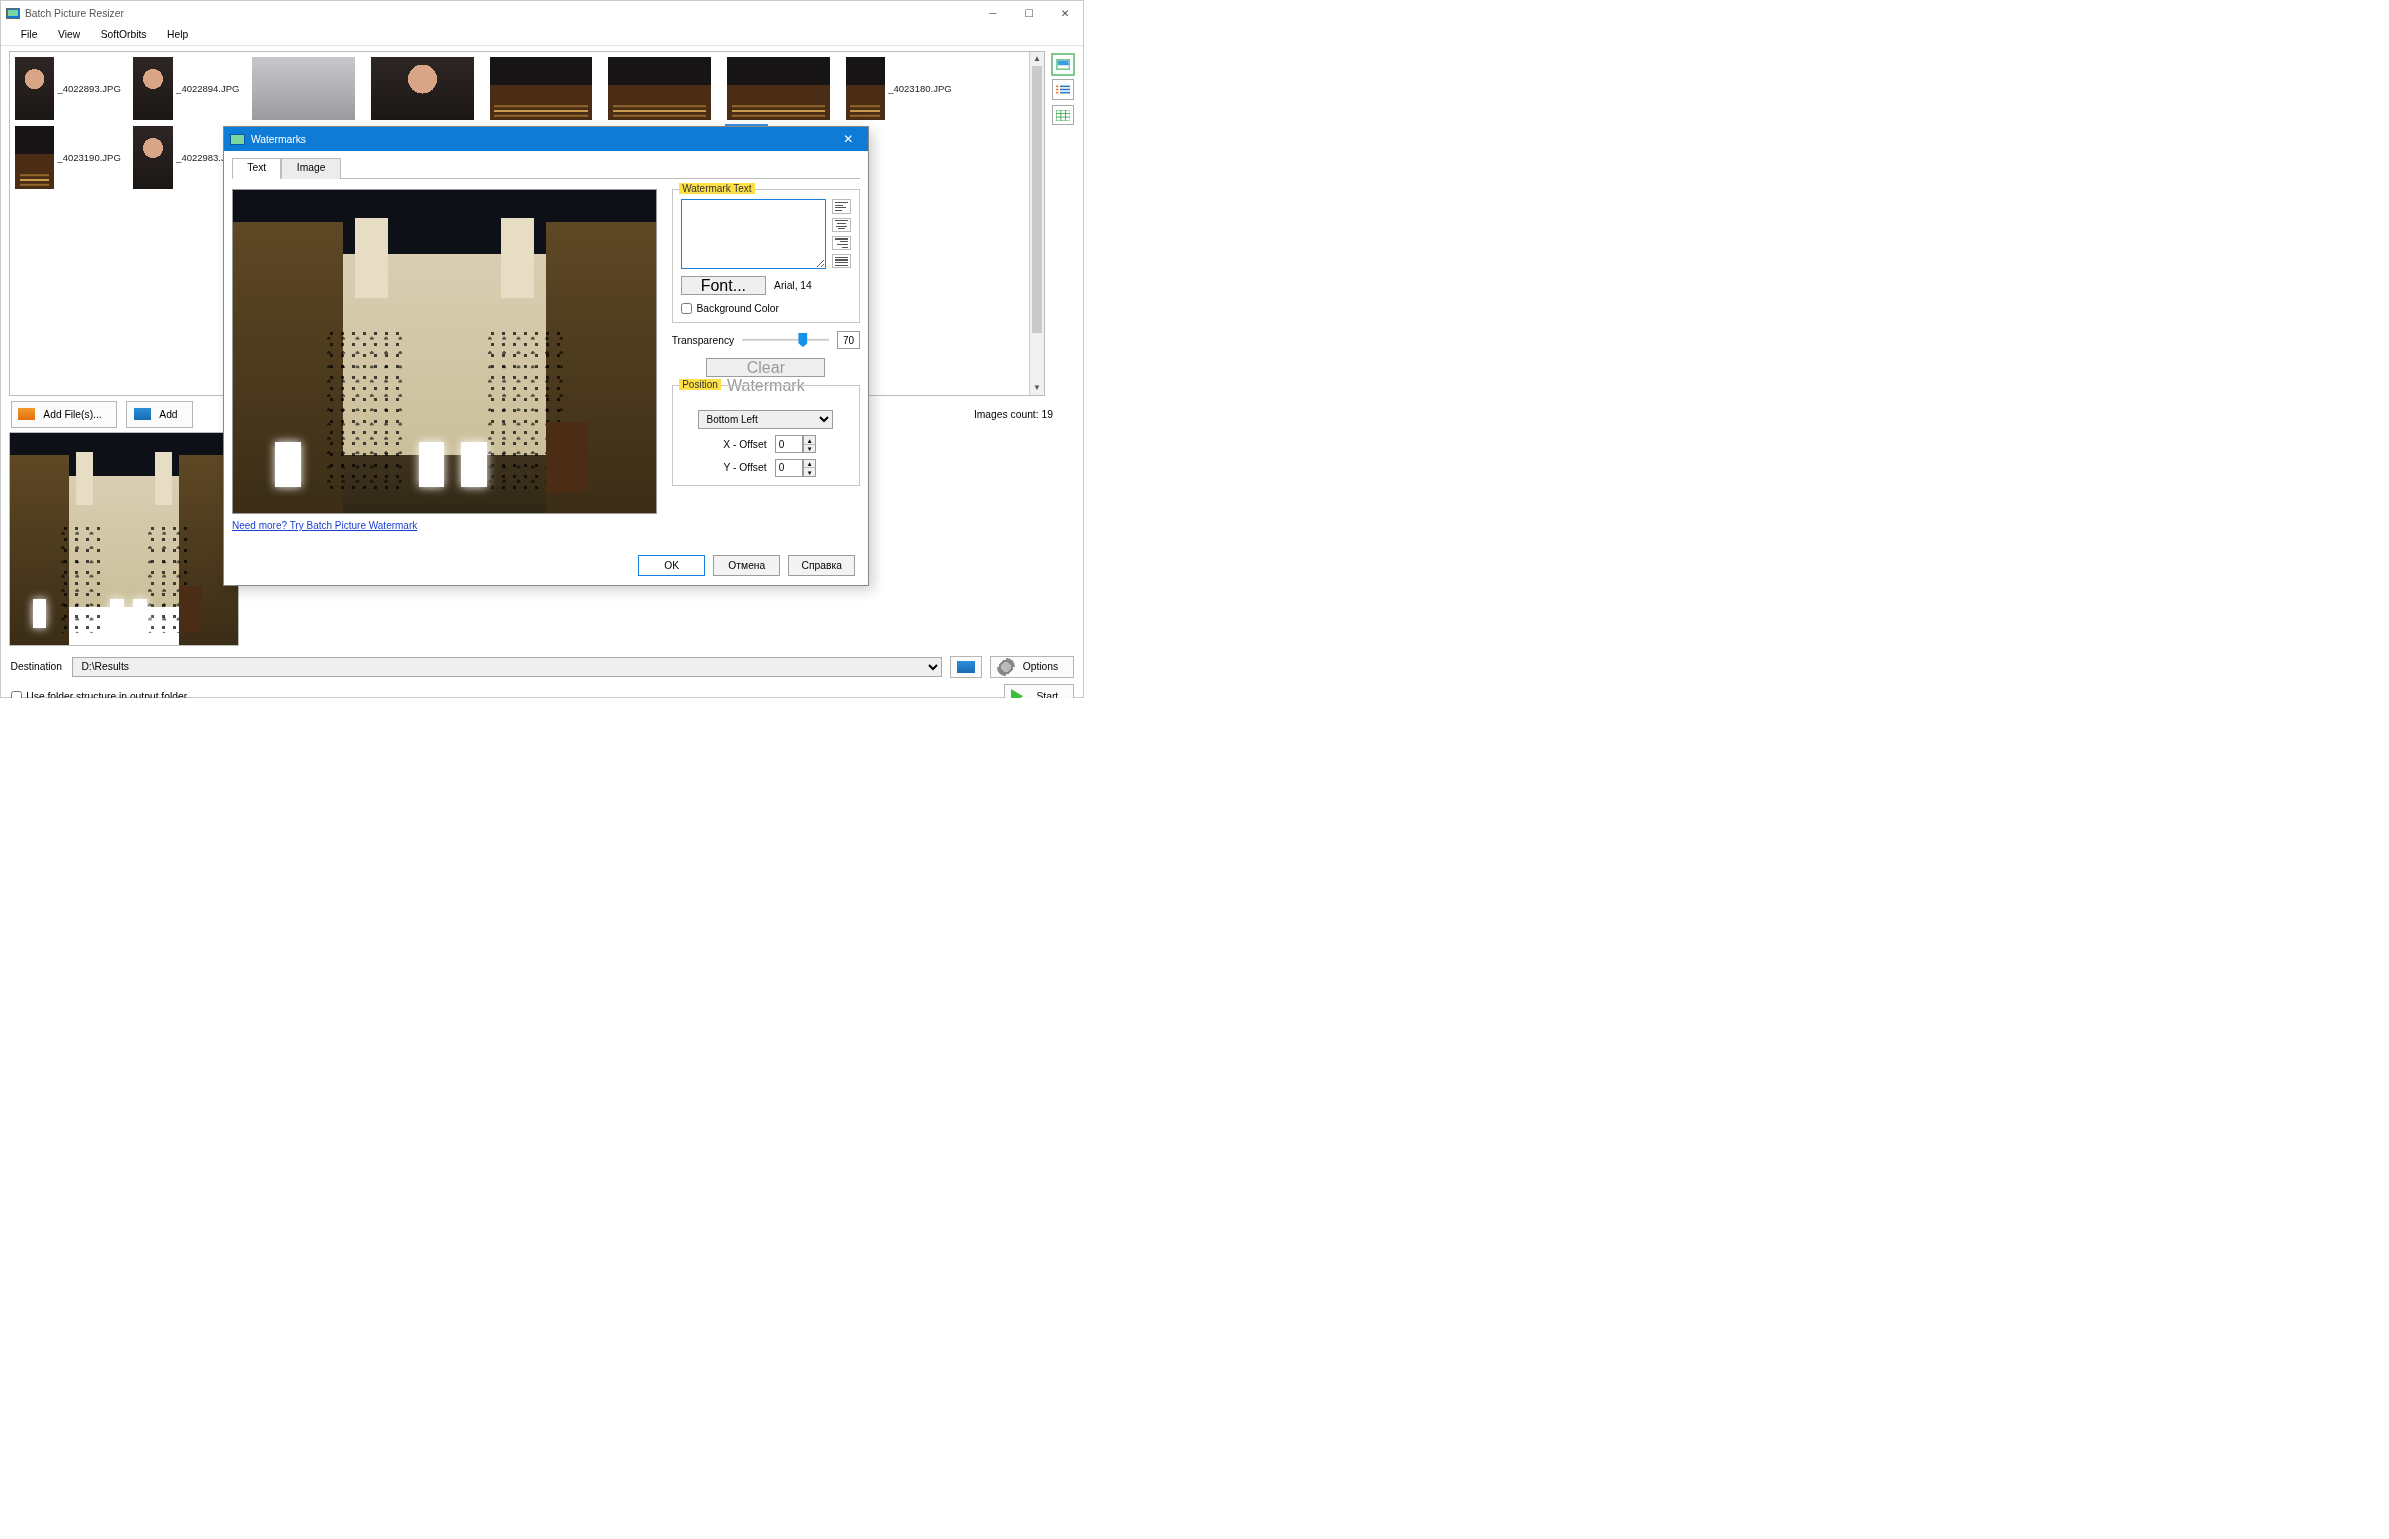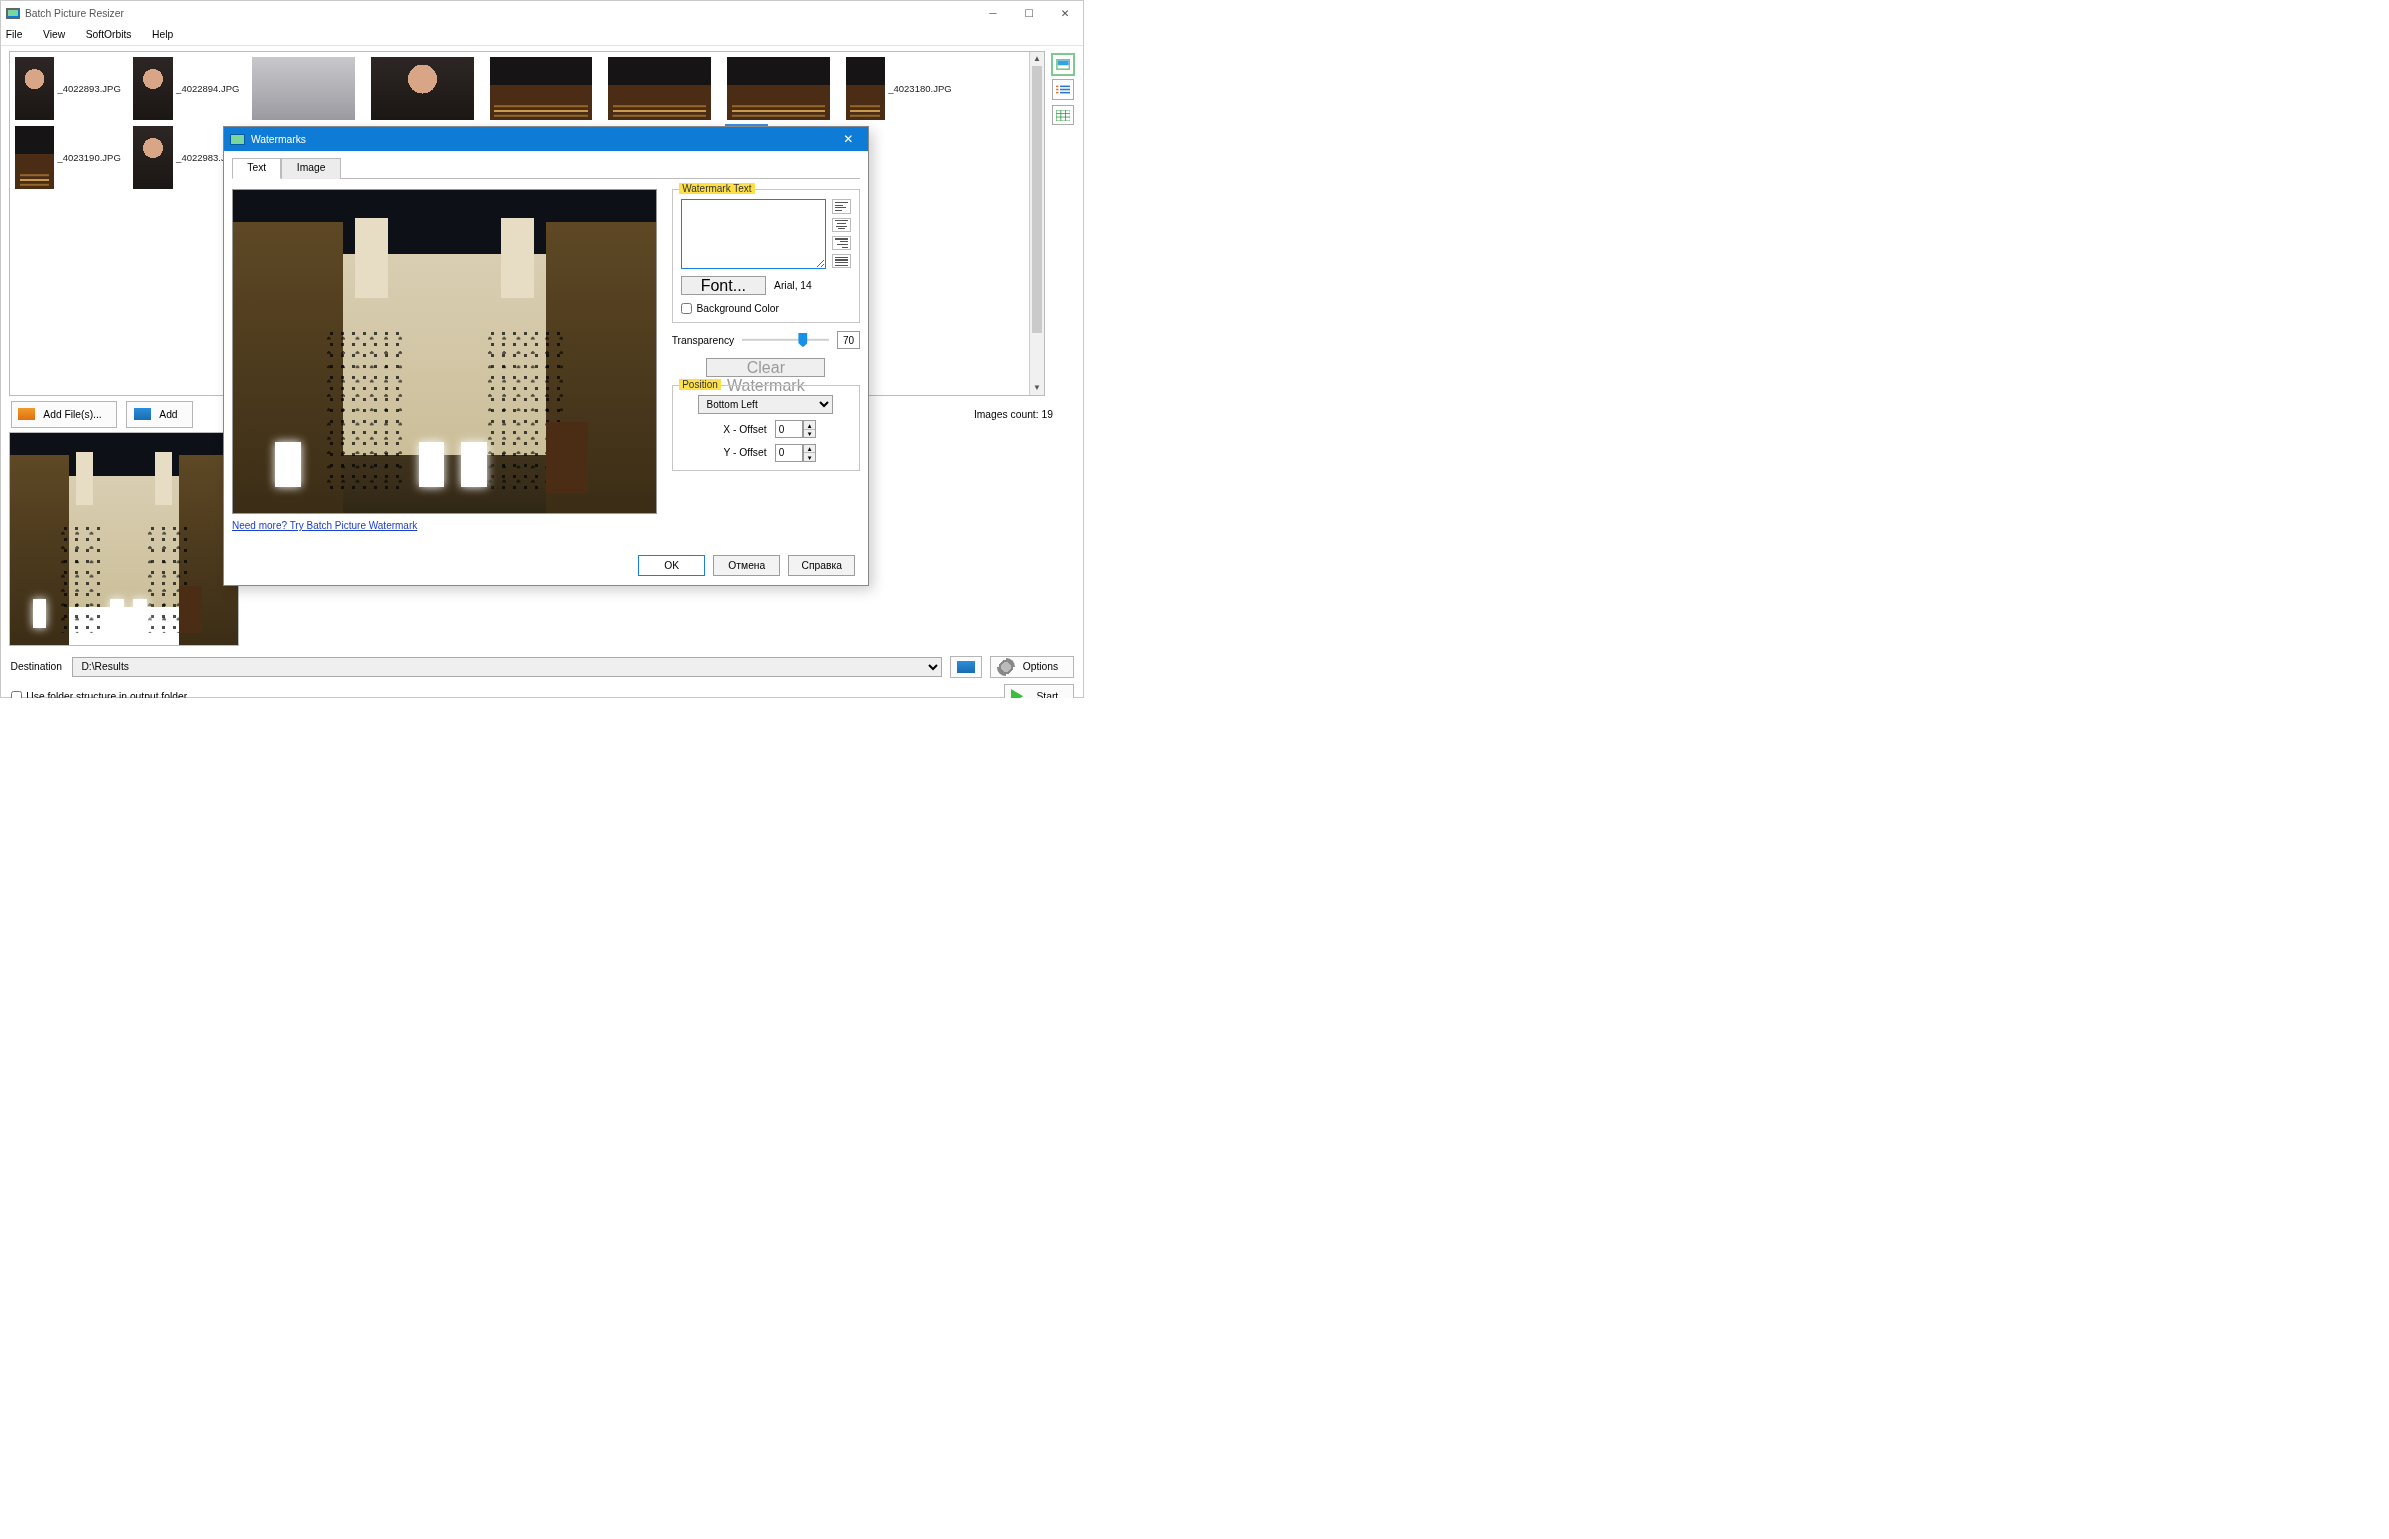--- a/index.html
+++ b/index.html
@@ -8,21 +8,21 @@
   
   .main-window { width: 1084px; height: 698px; position: relative; background: #fff; border: 0.8px solid #c9c9c9; }
   .titlebar { height: 24px; display: flex; align-items: center; padding-left: 4.8px; background: #fff; }
   .titlebar .app-icon { width: 14.3px; height: 11px; margin-right: 4.8px;
     background: linear-gradient(#0b7bd6,#0b7bd6); border: 0.8px solid #666; position: relative; }
   .titlebar .app-icon::after{content:"";position:absolute;left:1.6px;top:1.6px;width:9.5px;height:6.3px;background:#7ad69c;}
   .titlebar .title { color: #555; font-weight: 400; }
   .window-controls { margin-left: auto; display: flex; height: 100%; }
   .window-controls div { width: 36px; height: 100%; display: flex; align-items: center; justify-content: center;
     color: #555; cursor: pointer; }
-  .menubar { height: 20.6px; display: flex; align-items: center; padding-left: 0; gap: 11px; background: #fff;
+  .menubar { height: 20.6px; display: flex; align-items: center; padding-left: 15px; gap: 11px; background: #fff;
     border-bottom: 0.8px solid #e3e3e3; }
   .menubar .m { padding: 2.4px 4.8px; cursor: pointer; }
 
   
   .body { position: absolute; left: 0; right: 0; top: 45px; bottom: 0; display: flex; flex-direction: column; }
   .upper { flex: none; height: 353px; display: flex; gap: 6.3px; padding: 4.8px 8px 3.2px; }
   .gallery-wrap { flex: 1; border: 0.8px solid #bbb; overflow: hidden; position: relative; padding: 4.8px; }
   .gallery { display: flex; flex-wrap: wrap; gap: 6.3px 12.7px; }
   .thumb { width: 106px; display: flex; flex-direction: row; align-items: center; gap: 3.2px; }
   .thumb .img { width: 106px; height: 63px; }
@@ -410,21 +410,21 @@
             </div>
             <input class="num" value="70" style="">
           </div>
 
           <div class="clear-btn-row">
             <button class="std disabled" style="width:119px;">Clear Watermark</button>
           </div>
 
           <div class="groupbox">
             <span class="legend">Position</span>
-            <div style="display:flex;justify-content:center;">
+            <div style="display:flex;justify-content:center;margin-top:15px;">
               <select class="pos-select">
                 <option>Bottom Left</option>
               </select>
             </div>
             <div class="offset-row">
               <span class="lbl">X - Offset</span>
               <div class="spin">
                 <input value="0" style="">
                 <div class="arrs">
                     <div>▲</div>

